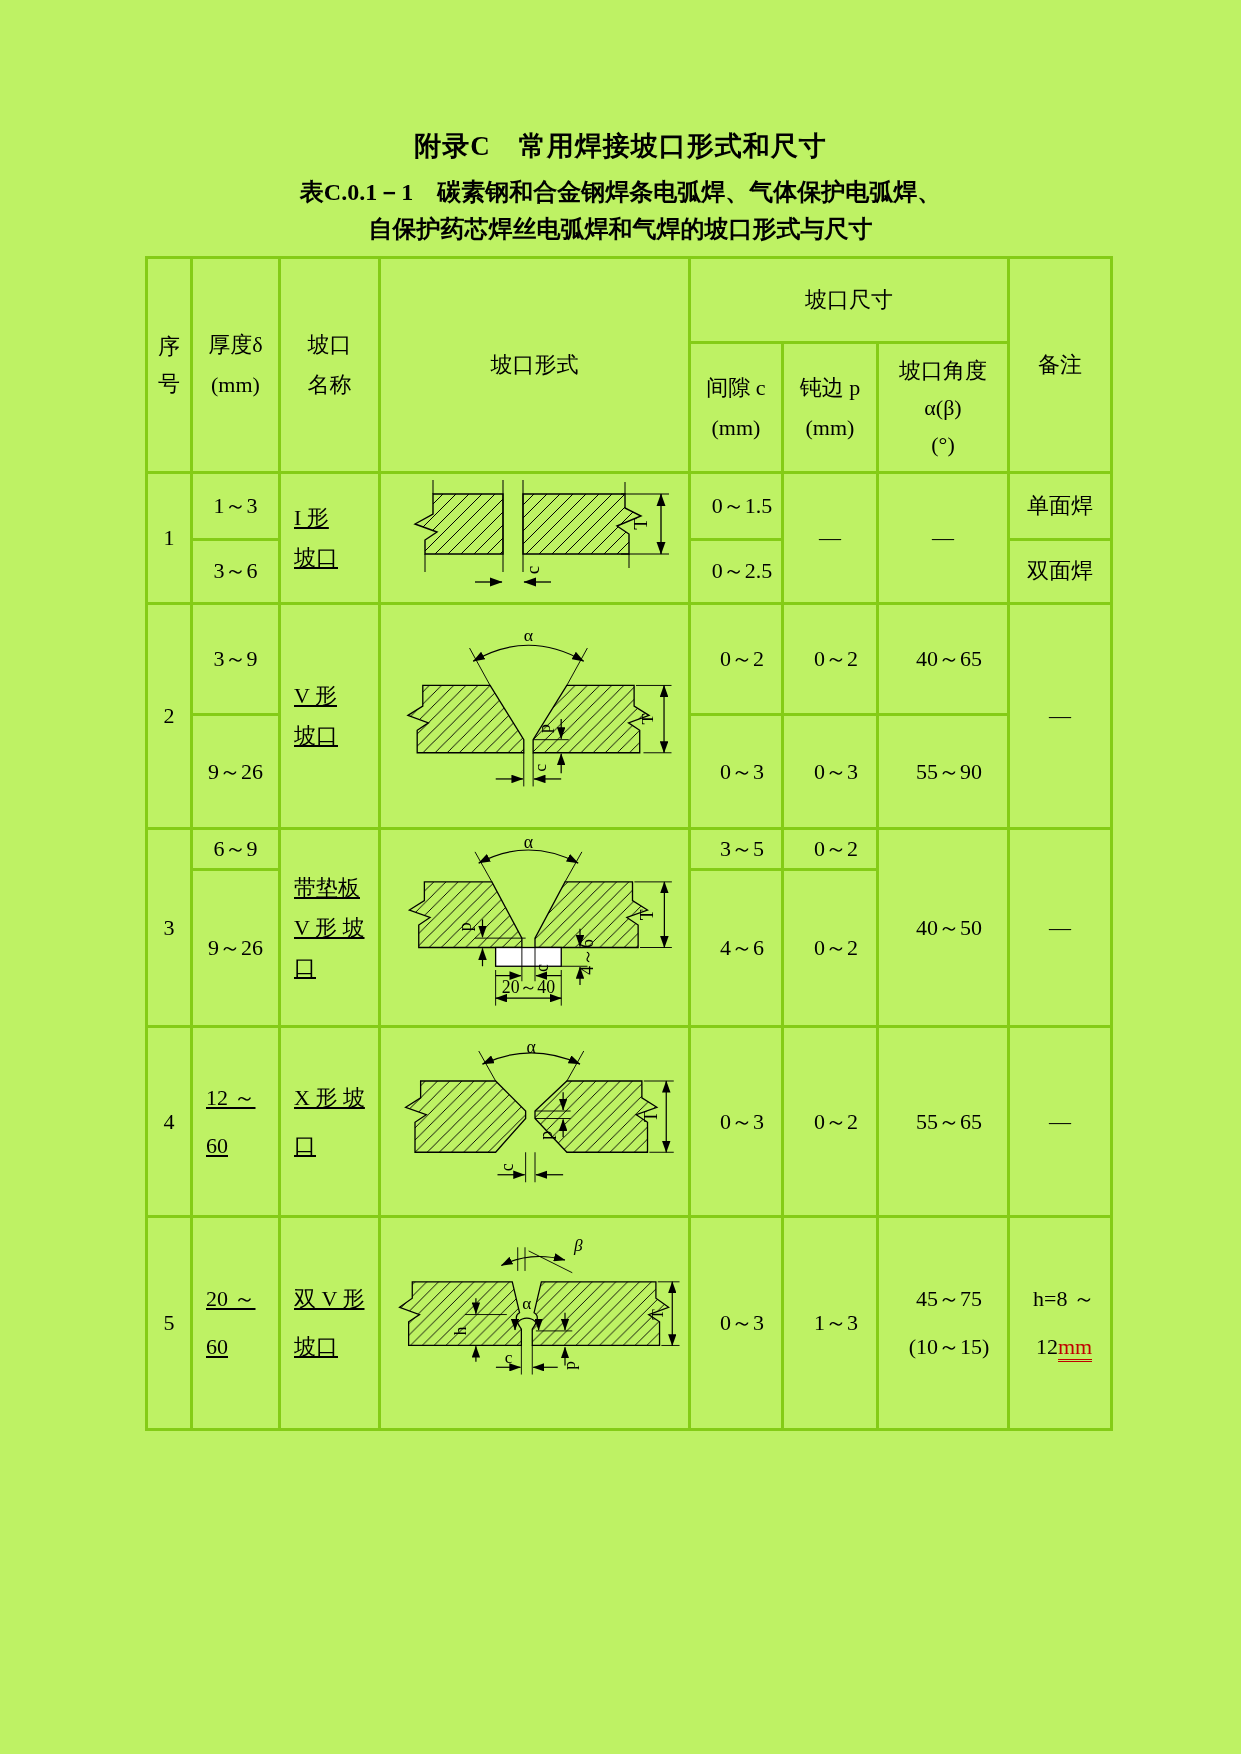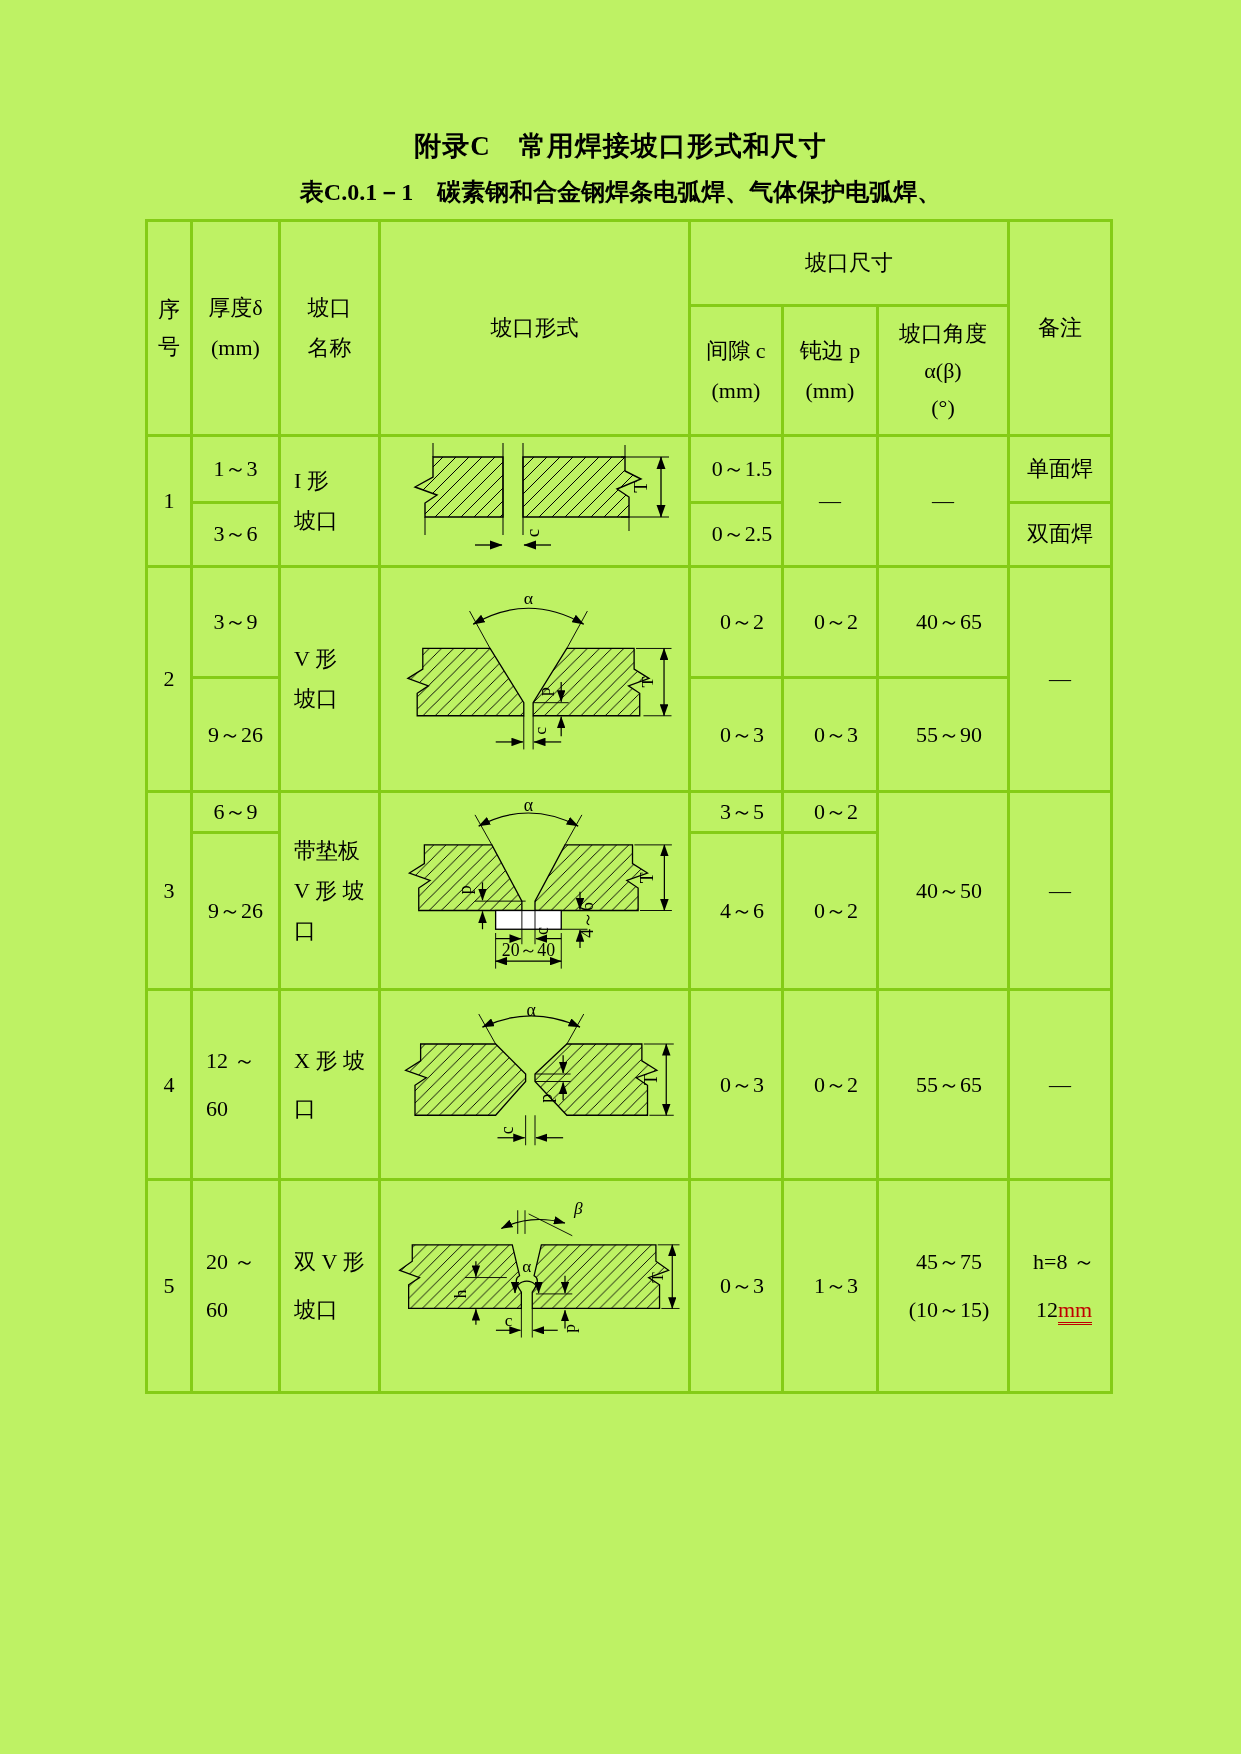--- a/index.html
+++ b/index.html
@@ -54,21 +54,21 @@
   .trh2{height:130px;}
   .r1a{height:66px;} .r1b{height:64px;}
   .r2a{height:111px;} .r2b{height:114px;}
   .r3a{height:41px;} .r3b{height:157px;}
   .r4{height:190px;}
   .r5{height:213px;}
   .stk span{display:block;}
   .lh38 span{line-height:37px;}
   .lh40 span{line-height:40px;}
   .lh48 span{line-height:48px;}
-  .left{text-align:left !important;padding-left:13px !important;}
+  .left{text-align:left !important;padding-left:13px !important;text-decoration:underline;}
   .dim{text-align:right;padding-left:12px !important;}
   .rem5{text-align:center;padding-left:8px !important;}
   .red-u{
     display:inline !important;
     color:#c00000;
     border-bottom:3px double #c00000;
   }
   svg text{
     font-family:"Liberation Serif","DejaVu Serif",serif;
     font-size:19px;
@@ -94,20 +94,21 @@
         <path d="M0,0 L9,3.2 L0,6.4 Z" fill="#000"></path>
       </marker>
     </defs>
   </svg>
 
   <div class="doc-title">附录C　常用焊接坡口形式和尺寸</div>
 
 
   <div class="tbl-caption">
     <div>表C.0.1－1　碳素钢和合金钢焊条电弧焊、气体保护电弧焊、</div>
+    <div>自保护药芯焊丝电弧焊和气焊的坡口形式与尺寸</div>
   </div>
 
   <table class="groove">
     <colgroup>
       <col style="width:45px">
         <col style="width:88px">
         <col style="width:100px">
         <col style="width:310px">
       <col style="width:93px">
         <col style="width:95px">

